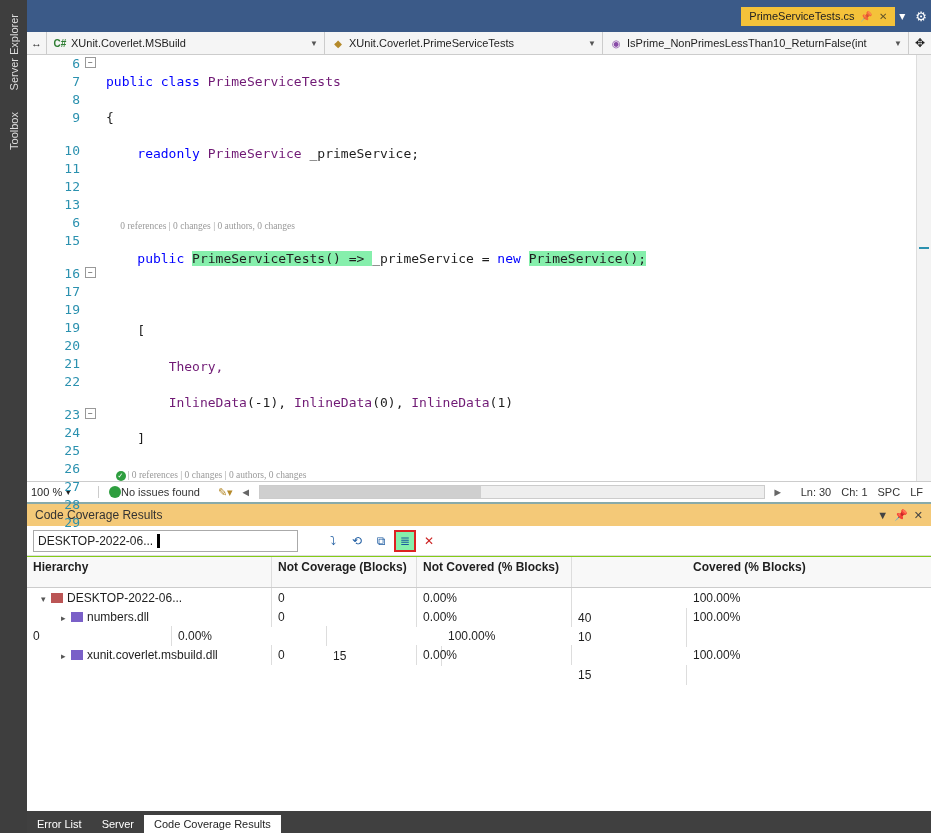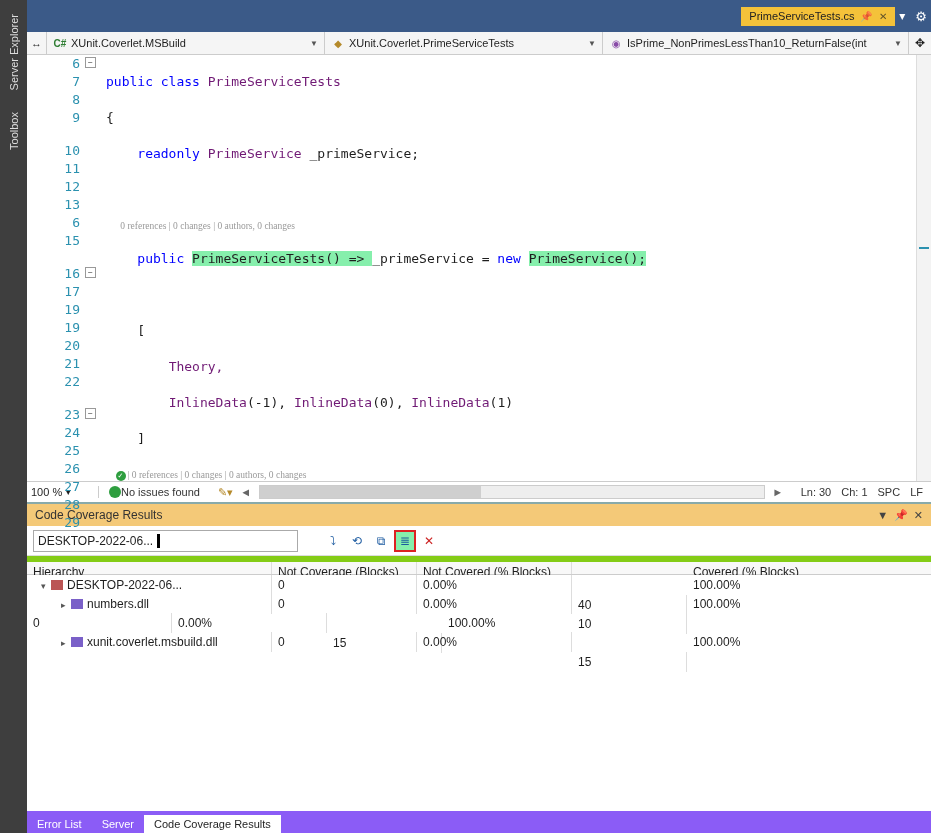--- a/index.html
+++ b/index.html
@@ -48,35 +48,35 @@
   .cov-panel { height: 309px; border-top: 2px solid #8aa; display:flex; flex-direction:column; background:#fff; }
   .cov-title { height: 22px; background: #f4c978; display:flex; align-items:center; padding:0 8px; font-size:12px; color:#333; }
   .cov-title .spacer { flex:1; }
   .cov-title .ico { margin-left:6px; font-size:11px; color:#444; cursor:pointer; }
   .cov-toolbar { height: 30px; display:flex; align-items:center; padding:4px 6px; gap:2px; border-bottom:1px solid #ddd; }
   .cov-combo { width: 265px; height: 22px; border:1px solid #aaa; display:flex; align-items:center; padding:0 4px; font-size:12px; background:#fff; gap:4px; }
   .cov-combo .caret-blk { width:3px; height:14px; background:#000; }
   .tb-btn { width:22px; height:22px; display:inline-flex; align-items:center; justify-content:center; font-size:12px; color:#1b5aa0; cursor:pointer; border:1px solid transparent; }
   .tb-btn.hl { border:2px solid #d22; }
   .tb-btn.red { color:#c22; }
-  .cov-head { height:19px; display:flex; border-top:6px solid #84cc16; border-bottom:1px solid #ccc; background:#f8f8f8; font-size:12px; }
+  .cov-head { height:32px; display:flex; border-top:1px solid #84cc16; border-bottom:1px solid #ccc; background:#f8f8f8; font-size:12px;font-weight:bold; }
   .cov-head div, .cov-row div.cell { padding:3px 6px; }
   .c-h { flex:0 0 245px; border-right:1px solid #ddd; }
   .c-a { flex:0 0 145px; border-right:1px solid #ddd; }
   .c-b { flex:0 0 155px; border-right:1px solid #ddd; }
   .c-c { flex:0 0 115px; border-right:1px solid #ddd;margin-top:40px; }
   .c-d { flex:1; }
   .cov-body { flex:1; overflow:auto; font-size:12px; background:#fff; }
   .cov-row { display:flex; height:19px; align-items:center; }
   .tree-ind { display:inline-block; }
   .exp { display:inline-block; width:10px; color:#555; font-size:9px; }
   .mod-ico { display:inline-block; width:12px; height:10px; background:#7a60c8; margin-right:4px; vertical-align:middle; }
   .grp-ico { display:inline-block; width:12px; height:10px; background:#b55; margin-right:4px; vertical-align:middle; }
   
-  .bottom-tabs { height: 22px; background:#8b5cf6; display:flex; align-items:flex-end; padding-left:0; }
+  .bottom-tabs { height: 22px; background:#404040; display:flex; align-items:flex-end; padding-left:0; }
   .bt-tab { padding:3px 10px; font-size:11px; color:#fff; cursor:pointer; }
   .bt-tab.active { background:#fff; color:#1e1e1e; }
   .trunc { overflow:hidden; text-overflow:ellipsis; white-space:nowrap; }
 </style>
 </head>
 <body>
 
 <div class="left-rail">
   <div class="rail-tab">Server Explorer</div>
   <div class="rail-tab">Toolbox</div>

